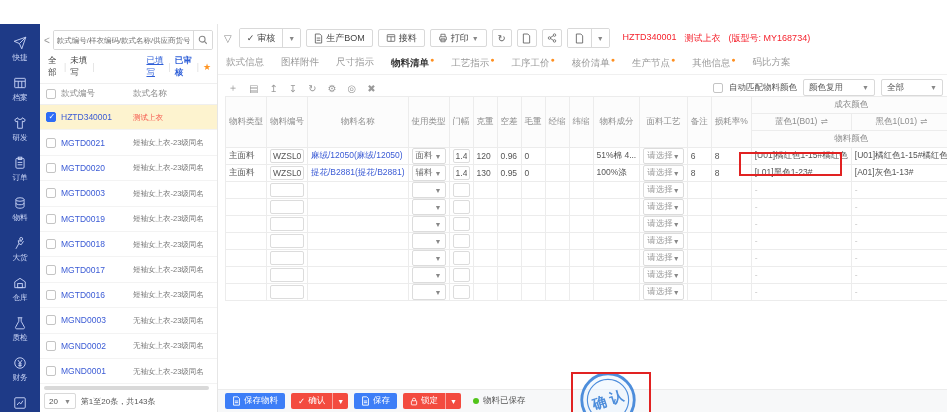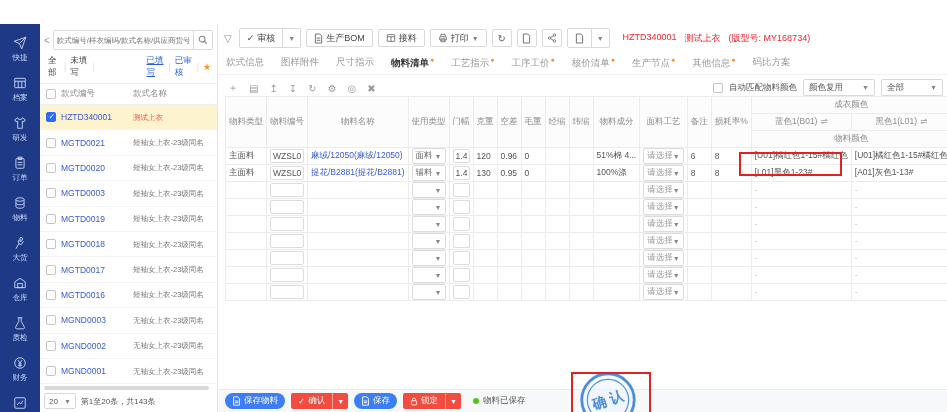--- a/index.html
+++ b/index.html
@@ -31,21 +31,21 @@
   .lpanel{position:absolute;left:40px;top:24px;width:178px;bottom:0;background:#fff;border-right:1px solid #e6e6e6;box-sizing:border-box;}
   .searchrow{display:flex;align-items:center;gap:3px;padding:6px 4px 3px 4px;}
   .backchev{color:#999;font-size:10px;}
   .searchbox{flex:1;display:flex;height:18px;border:1px solid #d9d9d9;border-radius:2px;overflow:hidden;}
   .searchbox input{flex:1;border:0;outline:0;font-size:7.5px;padding:0 3px;min-width:0;color:#333;font-family:inherit;}
   .searchbtn{width:18px;border-left:1px solid #d9d9d9;display:flex;align-items:center;justify-content:center;background:#fff;cursor:pointer;}
   .filterrow{display:flex;align-items:center;gap:4px;padding:2px 6px 4px 8px;font-size:8.5px;color:#444;}
   .filterrow .fsep{color:#ddd;}
   .flink{cursor:pointer;}
   .flink.sel{color:#2e5fd8;text-decoration:underline;padding-left:48px;}
-  .flink.sel2{color:#2e5fd8;}
+  .flink.sel2{color:#2e5fd8;font-weight:bold;}
   .fstar{color:#ff9422;font-size:9px;}
   .lhead{display:flex;align-items:center;height:20px;border-top:1px solid #efefef;border-bottom:1px solid #efefef;color:#888;font-size:8.5px;background:#fff;}
   .lhead .cbx{margin:0 5px 0 6px;}
   .lcol-code{width:72px;}
   .lcol-name{flex:1;}
   .lrow{display:flex;align-items:center;height:24.4px;border-bottom:1px solid #f3f3f3;cursor:pointer;}
   .lrow .cbx{margin:0 5px 0 6px;flex:0 0 auto;}
   .lrow .code{width:72px;color:#3b5bd5;font-size:8.5px;}
   .lrow .name{flex:1;color:#777;font-size:7.5px;line-height:9px;padding-right:2px;}
   .lrow.sel{background:#fdf3cf;}
@@ -82,21 +82,21 @@
   table.bom td{background:#fff;}
   .cellinput{width:100%;height:14px;border:1px solid #dcdcdc;border-radius:2px;font-size:8.5px;padding:0 2px;box-sizing:border-box;color:#555;font-family:inherit;background:#fff;}
   .namelink{color:#3b5bd5;cursor:pointer;}
   .selcell{display:flex;align-items:center;justify-content:space-between;border:1px solid #dcdcdc;border-radius:2px;height:14px;padding:0 3px;color:#666;cursor:pointer;background:#fff;}
   .selcell .ph{color:#9a9a9a;}
   .swap{color:#999;margin-left:3px;}
   .dash{color:#c9c9c9;}
   
   .footerbar{position:absolute;left:0;right:0;bottom:0;height:22px;background:#f7f8f9;border-top:1px solid #ececec;display:flex;align-items:center;gap:6px;padding-left:7px;}
   .fbtn{display:inline-flex;align-items:center;gap:3px;height:16px;border-radius:2px;font-size:8.5px;color:#fff;padding:0 7px;cursor:pointer;border:0;}
-  .fbtn.blue{background:#3d7ef7;border-radius:8px;}
+  .fbtn.blue{background:#3d7ef7;}
   .fsplit{display:inline-flex;height:16px;border-radius:2px;overflow:hidden;}
   .fsplit .seg{display:flex;align-items:center;gap:3px;padding:0 7px;font-size:8.5px;color:#fff;background:#f34b3f;cursor:pointer;}
   .fsplit .seg2{border-left:1px solid rgba(255,255,255,.5);padding:0 4px;display:flex;align-items:center;color:#fff;background:#f34b3f;cursor:pointer;font-size:7px;}
   .fstatus{display:flex;align-items:center;gap:4px;color:#555;font-size:8.5px;margin-left:6px;}
   .gdot{width:6px;height:6px;border-radius:50%;background:#52c41a;}
   .fupdated{color:#52c41a;font-size:8.5px;margin-left:6px;display:flex;gap:8px;}
   
   .annot{position:absolute;border:2px solid #e12222;z-index:30;pointer-events:none;}
   .annot1{left:739px;top:152px;width:99px;height:20px;}
   .annot2{left:571px;top:372px;width:76px;height:40px;}

